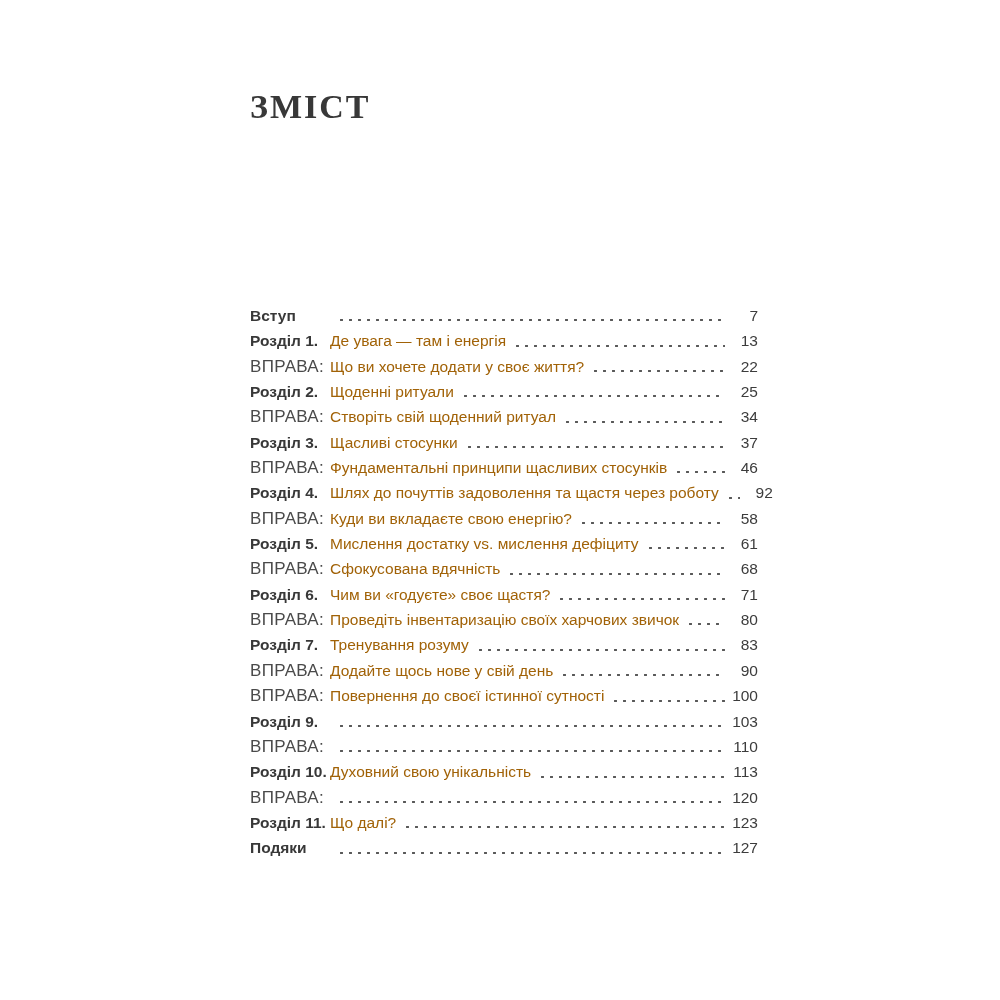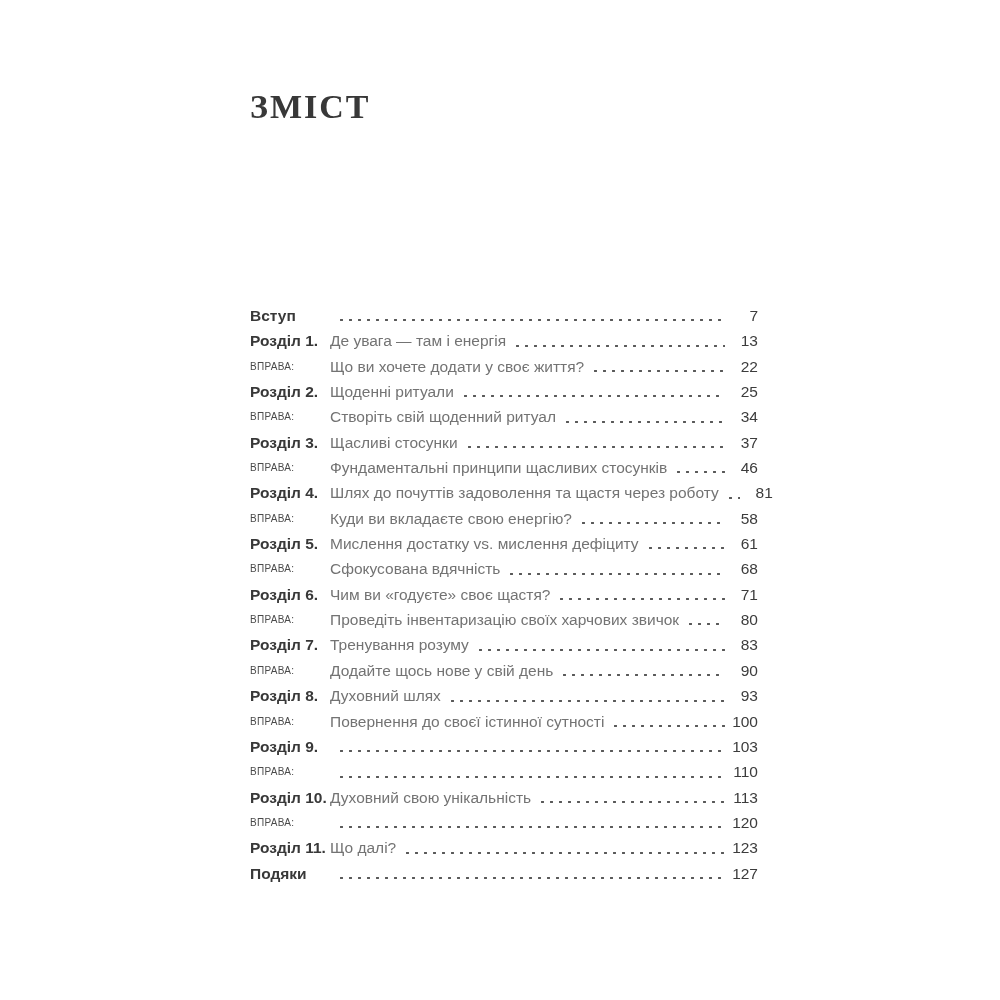--- a/index.html
+++ b/index.html
@@ -41,28 +41,28 @@
   }
 
   .row .label {
     flex: 0 0 80px;
     font-weight: 700;
     color: #383838;
   }
 
   .row.exercise .label {
     font-weight: 400;
-    font-size: 10px;
+    font-size: 17px;
     letter-spacing: 0.3px;
     color: #4a4a4a;
   }
 
   .row .title {
     flex: 0 0 auto;
-    color: #737373;
+    color: #a16207;
   }
 
   .row .leader {
     flex: 1 1 auto;
     min-width: 14px;
     height: 4px;
     margin: 0 7px 0 7px;
     align-self: flex-end;
     position: relative;
     bottom: 6px;
@@ -125,21 +125,21 @@
       <div class="row exercise">
     <span class="label">ВПРАВА:</span>
     <span class="title">Фундаментальні принципи щасливих стосунків</span>
     <span class="leader"></span>
     <span class="pagenum">46</span>
   </div>
       <div class="row chapter">
     <span class="label">Розділ 4.</span>
     <span class="title">Шлях до почуттів задоволення та щастя через роботу</span>
     <span class="leader"></span>
-    <span class="pagenum">81</span>
+    <span class="pagenum">92</span>
   </div>
       <div class="row exercise">
     <span class="label">ВПРАВА:</span>
     <span class="title">Куди ви вкладаєте свою енергію?</span>
     <span class="leader"></span>
     <span class="pagenum">58</span>
   </div>
       <div class="row chapter">
     <span class="label">Розділ 5.</span>
     <span class="title">Мислення достатку vs. мислення дефіциту</span>
@@ -168,26 +168,20 @@
     <span class="label">Розділ 7.</span>
     <span class="title">Тренування розуму</span>
     <span class="leader"></span>
     <span class="pagenum">83</span>
   </div>
       <div class="row exercise">
     <span class="label">ВПРАВА:</span>
     <span class="title">Додайте щось нове у свій день</span>
     <span class="leader"></span>
     <span class="pagenum">90</span>
-  </div>
-      <div class="row chapter">
-    <span class="label">Розділ 8.</span>
-    <span class="title">Духовний шлях</span>
-    <span class="leader"></span>
-    <span class="pagenum">93</span>
   </div>
       <div class="row exercise">
     <span class="label">ВПРАВА:</span>
     <span class="title">Повернення до своєї істинної сутності</span>
     <span class="leader"></span>
     <span class="pagenum">100</span>
   </div>
       <div class="row chapter">
     <span class="label">Розділ 9.</span>
     <span class="leader"></span>

